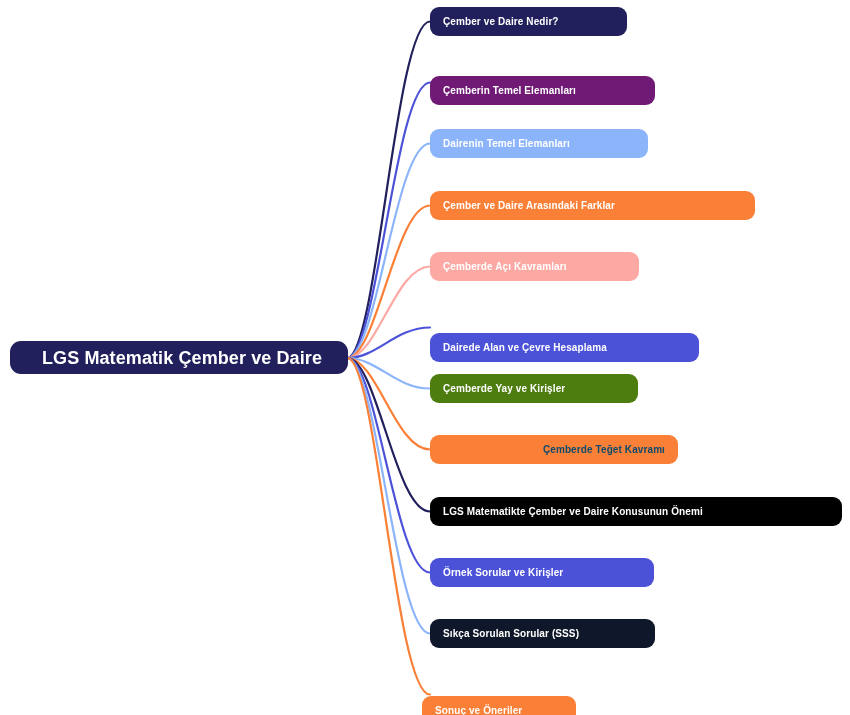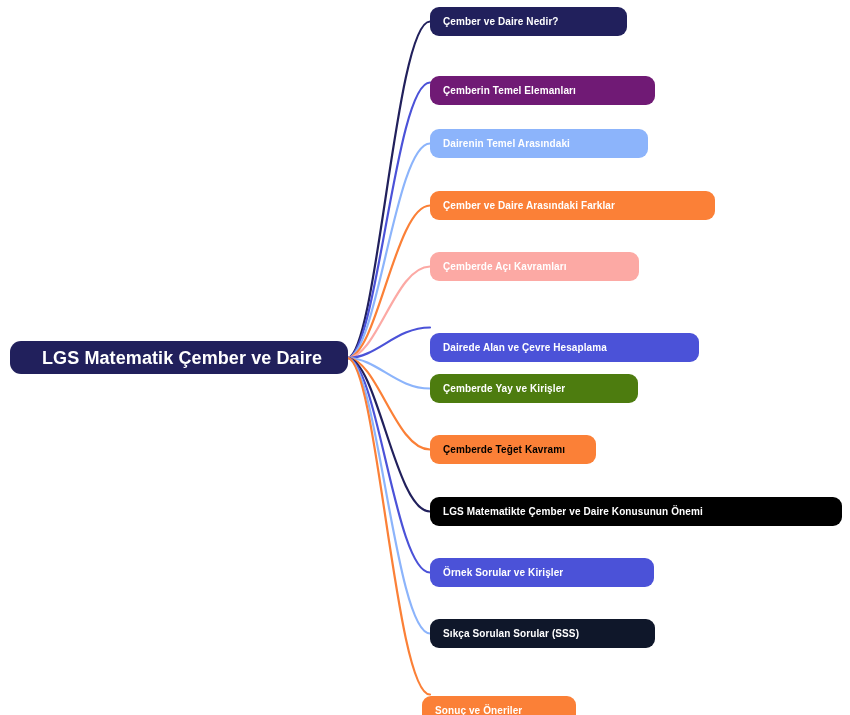--- a/index.html
+++ b/index.html
@@ -71,35 +71,35 @@
       <div class="node node-root" style="left: 10px; top: 341px; width: 338px; height: 33px; background: rgb(33, 32, 92); color: rgb(255, 255, 255);">
         <span class="node-label">LGS Matematik Çember ve Daire</span>
       </div>
       <div class="node node-branch" style="left: 430px; top: 7px; width: 197px; height: 29px; background: rgb(33, 32, 92); color: rgb(255, 255, 255);">
         <span class="node-label">Çember ve Daire Nedir?</span>
       </div>
       <div class="node node-branch" style="left: 430px; top: 68px; width: 225px; height: 29px; background: #701a75; color: rgb(255, 255, 255); margin-top: 8px;">
         <span class="node-label">Çemberin Temel Elemanları</span>
       </div>
       <div class="node node-branch" style="left: 430px; top: 129px; width: 218px; height: 29px; background: rgb(140, 180, 251); color: rgb(255, 255, 255);">
-        <span class="node-label">Dairenin Temel Arasındaki</span>
+        <span class="node-label">Dairenin Temel Elemanları</span>
       </div>
-      <div class="node node-branch" style="left: 430px; top: 191px; width: 285px; height: 29px; background: rgb(251, 128, 55); color: rgb(255, 255, 255);">
+      <div class="node node-branch" style="left: 430px; top: 191px; width: 325px; height: 29px; background: rgb(251, 128, 55); color: rgb(255, 255, 255);">
         <span class="node-label">Çember ve Daire Arasındaki Farklar</span>
       </div>
       <div class="node node-branch" style="left: 430px; top: 252px; width: 209px; height: 29px; background: rgb(252, 169, 164); color: rgb(255, 255, 255);">
         <span class="node-label">Çemberde Açı Kavramları</span>
       </div>
       <div class="node node-branch" style="left: 430px; top: 313px; width: 269px; height: 29px; background: rgb(75, 82, 216); color: rgb(255, 255, 255); margin-top: 20px;">
         <span class="node-label">Dairede Alan ve Çevre Hesaplama</span>
       </div>
       <div class="node node-branch" style="left: 430px; top: 374px; width: 208px; height: 29px; background: #4d7c0f; color: rgb(255, 255, 255);">
         <span class="node-label">Çemberde Yay ve Kirişler</span>
       </div>
-      <div class="node node-branch" style="left: 430px; top: 435px; width: 166px; height: 29px; background: rgb(251, 128, 55); color: #000000;">
+      <div class="node node-branch" style="left: 430px; top: 435px; width: 248px; height: 29px; background: rgb(251, 128, 55); color: #0c4a6e; justify-content: flex-end;">
         <span class="node-label">Çemberde Teğet Kavramı</span>
       </div>
       <div class="node node-branch" style="left: 430px; top: 497px; width: 412px; height: 29px; background: #000000; color: rgb(255, 255, 255);">
         <span class="node-label">LGS Matematikte Çember ve Daire Konusunun Önemi</span>
       </div>
       <div class="node node-branch" style="left: 430px; top: 558px; width: 224px; height: 29px; background: rgb(75, 82, 216); color: rgb(255, 255, 255);">
         <span class="node-label">Örnek Sorular ve Kirişler</span>
       </div>
       <div class="node node-branch" style="left: 430px; top: 619px; width: 225px; height: 29px; background: #0f172a; color: rgb(255, 255, 255);">
         <span class="node-label">Sıkça Sorulan Sorular (SSS)</span>

